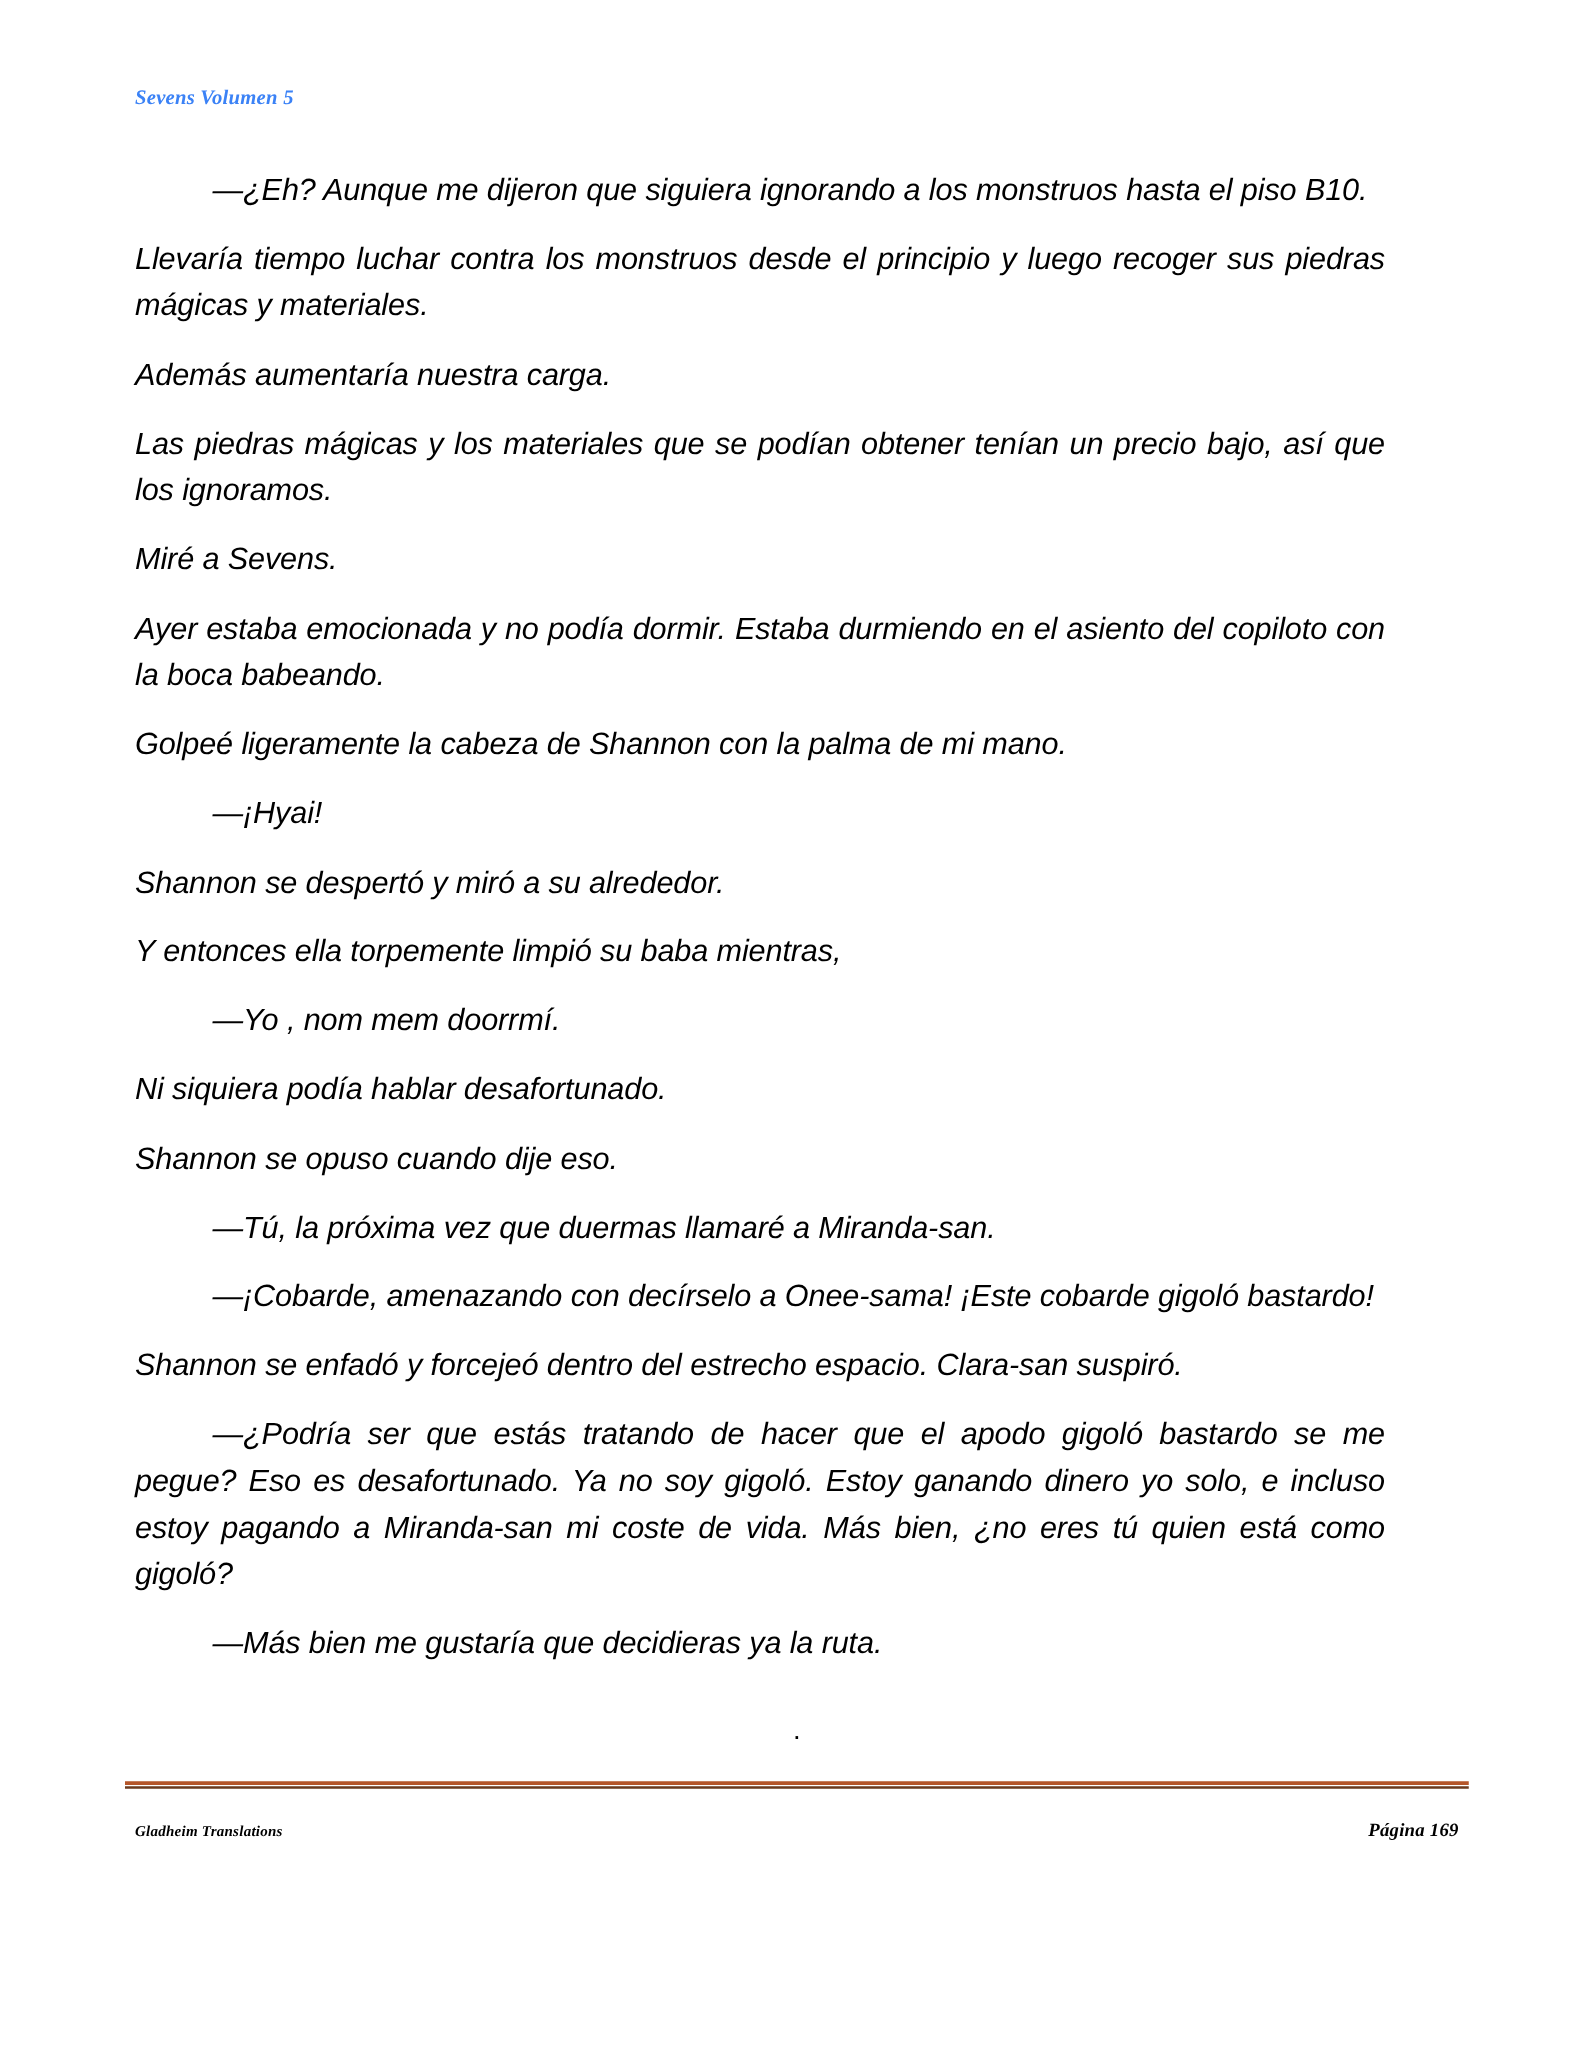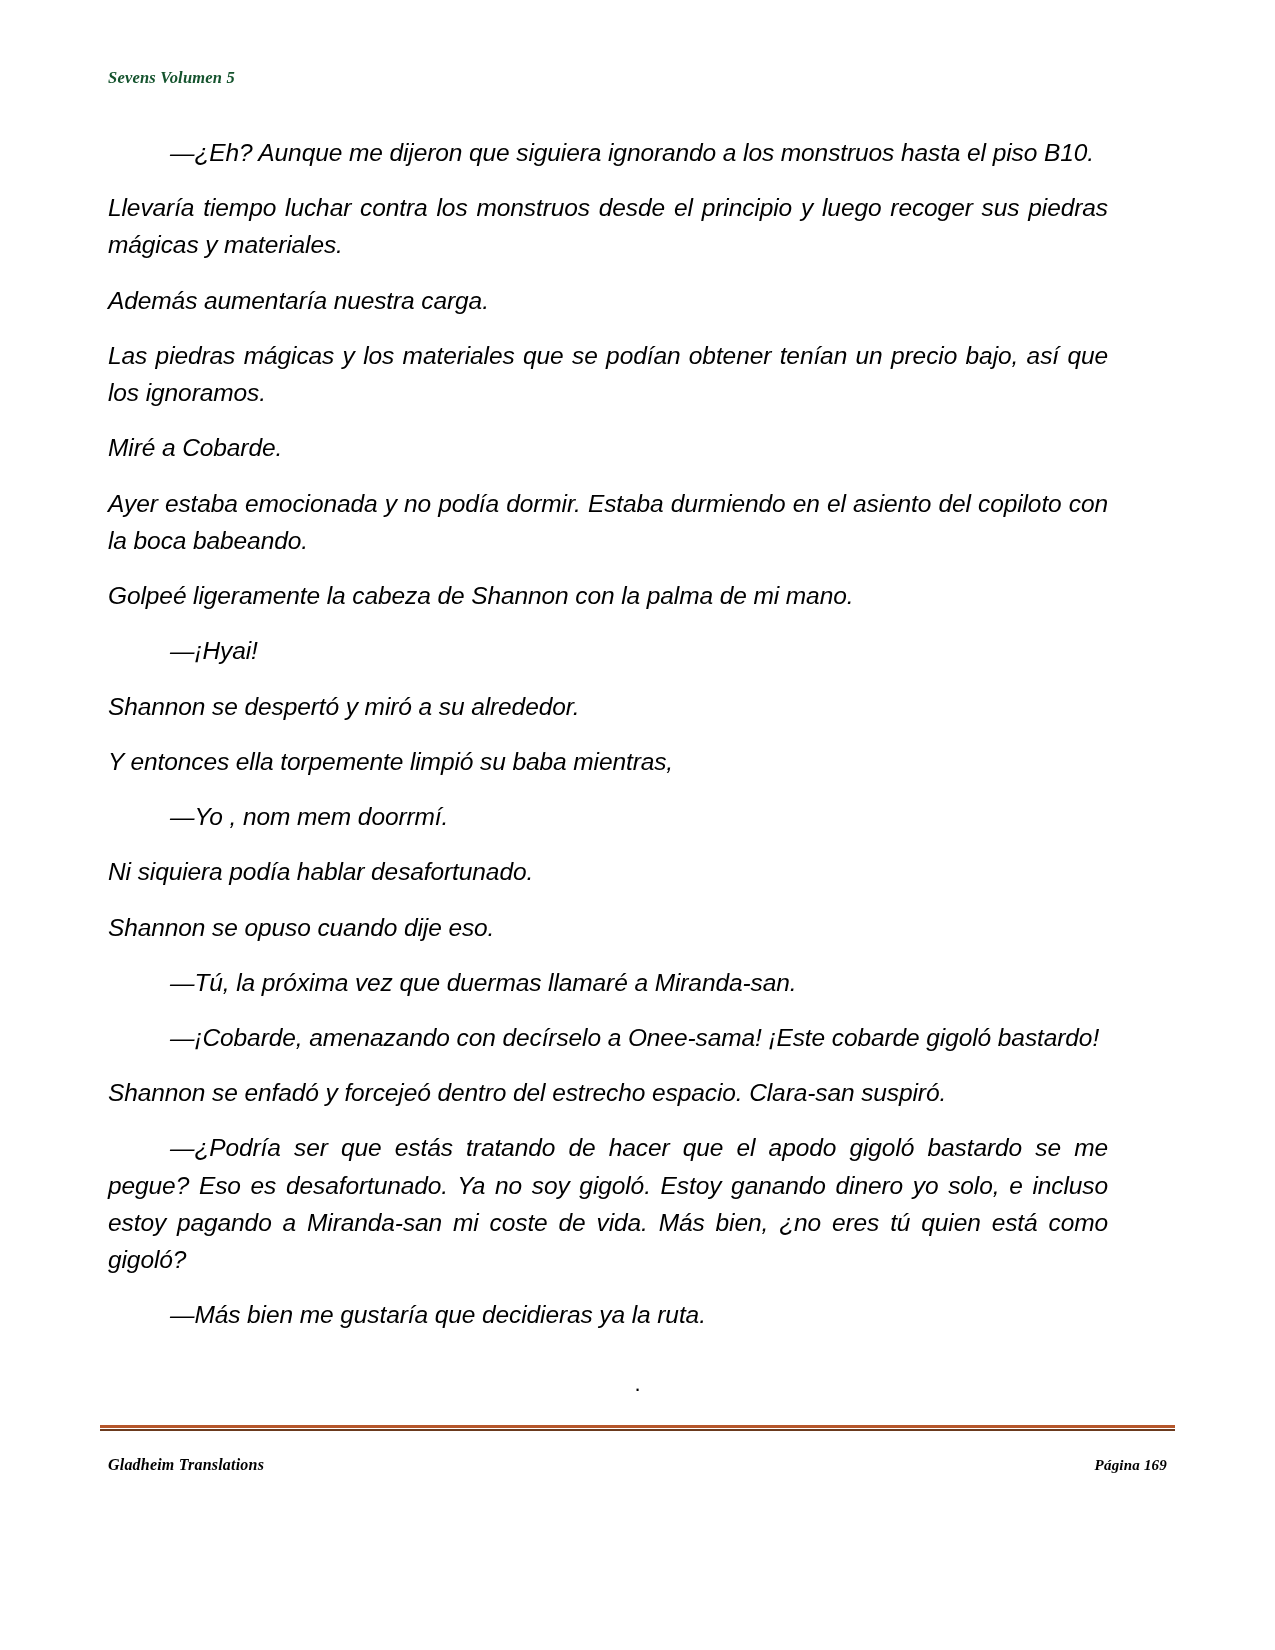--- a/index.html
+++ b/index.html
@@ -19,21 +19,21 @@
   .header {
     position: absolute;
     top: 68px;
     left: 108px;
     right: 108px;
     font-family: "Liberation Serif", serif;
     font-style: italic;
     font-weight: bold;
     font-size: 16.5px;
     letter-spacing: 0.2px;
-    color: #14532d;
+    color: #3b82f6;
   }
   .content {
     position: absolute;
     top: 134px;
     left: 108px;
     width: 1000px;
     font-style: italic;
   }
   .para {
     font-size: 24.5px;
@@ -82,21 +82,21 @@
     right: 108px;
     display: flex;
     justify-content: space-between;
     align-items: baseline;
     font-family: "Liberation Serif", serif;
     font-style: italic;
     font-weight: bold;
     color: #000000;
   }
   .footer-left {
-    font-size: 16px;
+    font-size: 12px;
     letter-spacing: 0.2px;
   }
   .footer-right {
     font-size: 15px;
     letter-spacing: 0.2px;
   }
 </style>
 </head>
 <body>
 
@@ -104,21 +104,21 @@
 
   <div class="header">
     <span>Sevens Volumen 5</span>
   </div>
 
   <div class="content">
     <p class="para indent">—¿Eh? Aunque me dijeron que siguiera ignorando a los monstruos hasta el piso B10.</p>
     <p class="para">Llevaría tiempo luchar contra los monstruos desde el principio y luego recoger sus piedras mágicas y materiales.</p>
     <p class="para">Además aumentaría nuestra carga.</p>
     <p class="para">Las piedras mágicas y los materiales que se podían obtener tenían un precio bajo, así que los ignoramos.</p>
-    <p class="para">Miré a Cobarde.</p>
+    <p class="para">Miré a Sevens.</p>
     <p class="para">Ayer estaba emocionada y no podía dormir. Estaba durmiendo en el asiento del copiloto con la boca babeando.</p>
     <p class="para">Golpeé ligeramente la cabeza de Shannon con la palma de mi mano.</p>
     <p class="para indent">—¡Hyai!</p>
     <p class="para">Shannon se despertó y miró a su alrededor.</p>
     <p class="para">Y entonces ella torpemente limpió su baba mientras,</p>
     <p class="para indent">—Yo , nom mem doorrmí.</p>
     <p class="para">Ni siquiera podía hablar desafortunado.</p>
     <p class="para">Shannon se opuso cuando dije eso.</p>
     <p class="para indent">—Tú, la próxima vez que duermas llamaré a Miranda-san.</p>
     <p class="para indent">—¡Cobarde, amenazando con decírselo a Onee-sama! ¡Este cobarde gigoló bastardo!</p>

